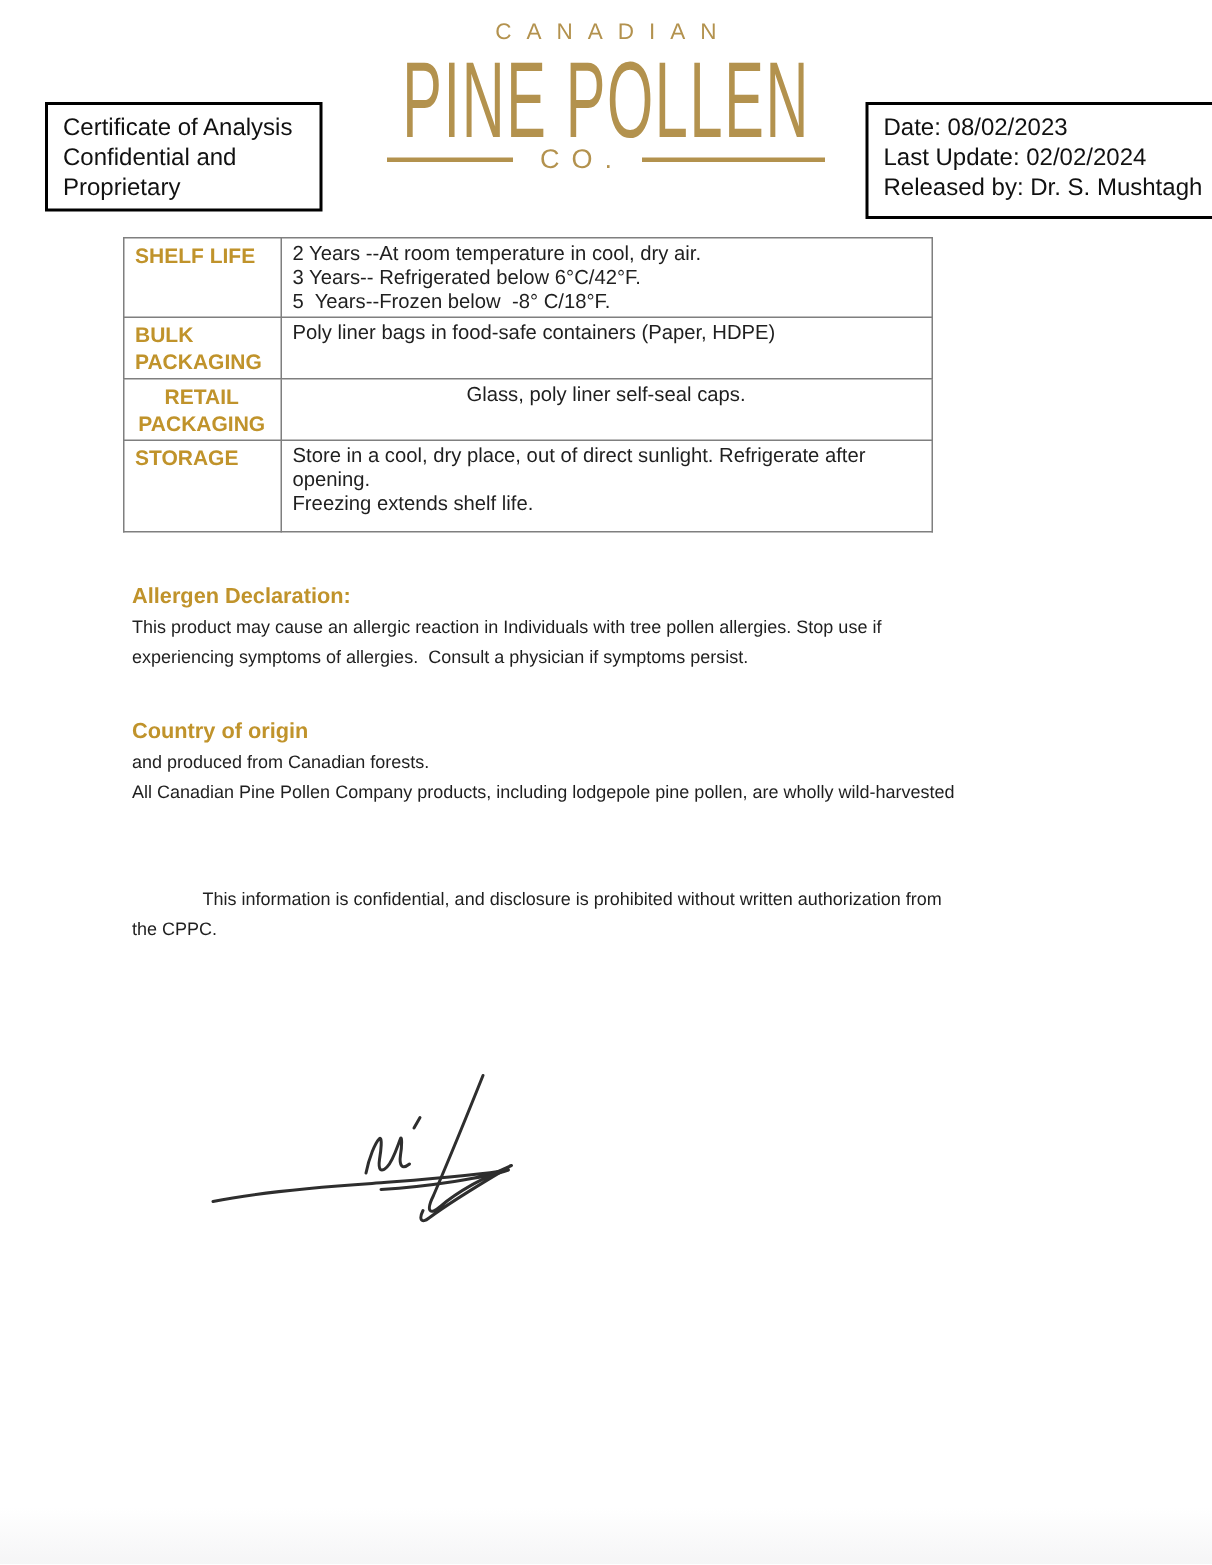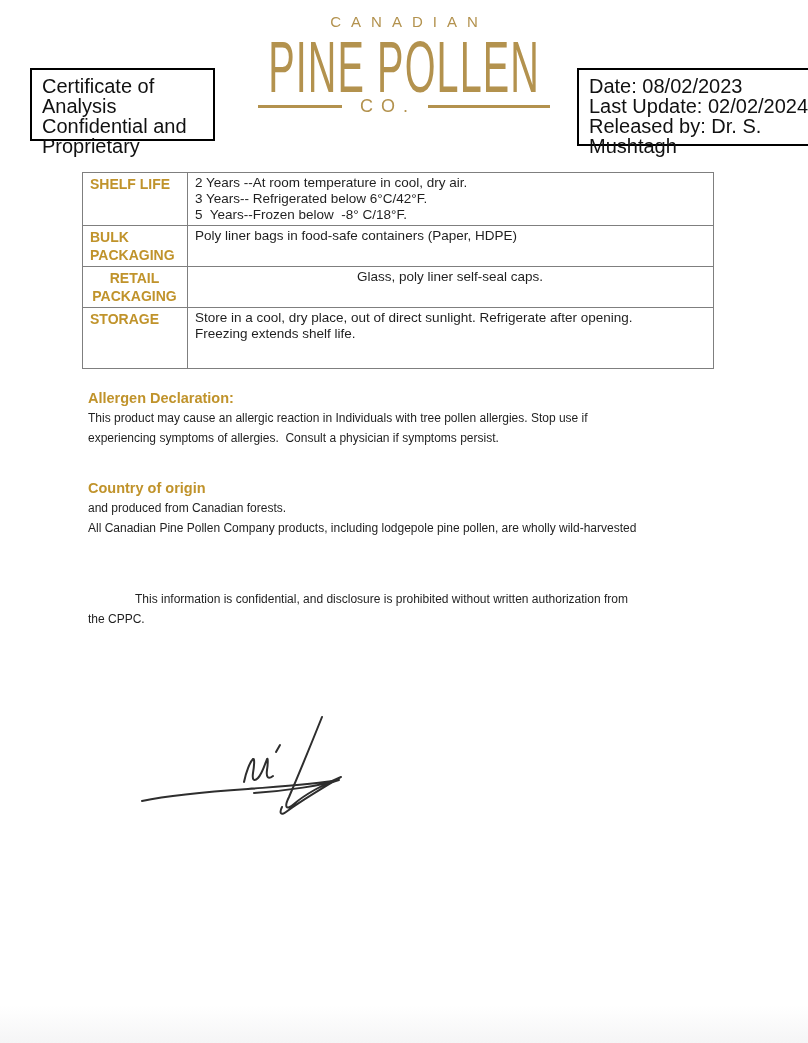--- a/index.html
+++ b/index.html
@@ -37,28 +37,28 @@
   .logo-rule.left  { width:84px; }
   .logo-rule.right { width:122px; }
   .logo-co {
     font-size:18px; letter-spacing:8px; color:#b3924e;
     font-weight:500; text-indent:6px;
   }
 
   
   .info-box {
     position:absolute; border:2px solid #000000; background:#fff;
-    font-size:20px; line-height:20px; padding:6px 10px; color:#111;
+    font-size:16px; line-height:20px; padding:6px 10px; color:#111;
   }
   .info-box.left  { left:30px;  top:68px; width:185px; height:73px; }
   .info-box.right { left:577px; top:68px; width:249px; height:78px; }
 
   
   .spec-table {
-    position:absolute; left:82px; top:172px; width:632px;
+    position:absolute; left:82px; top:158px; width:540px;
     border-collapse:collapse;
     padding-left:36px;
   }
   .spec-table td {
     border:1px solid #7f7f7f; vertical-align:top; padding:2px 8px 2px 7px;
   }
   .spec-table td.lbl {
     width:105px; font-weight:bold; font-size:14px; line-height:18px;
     color:#c0932b;
   }

